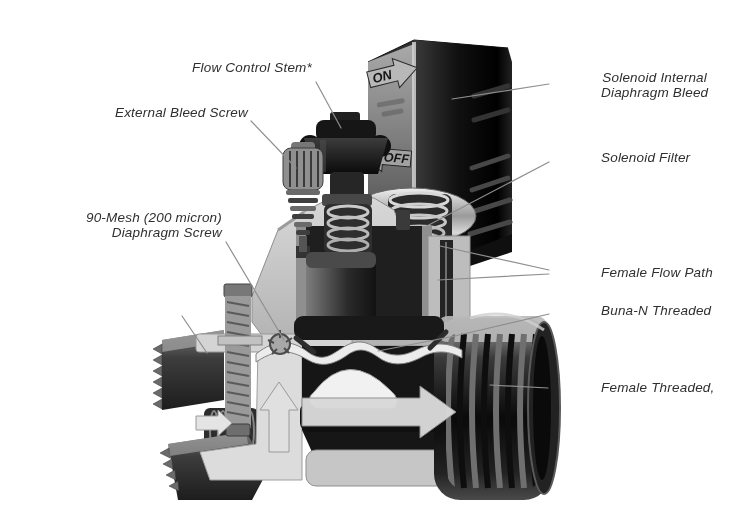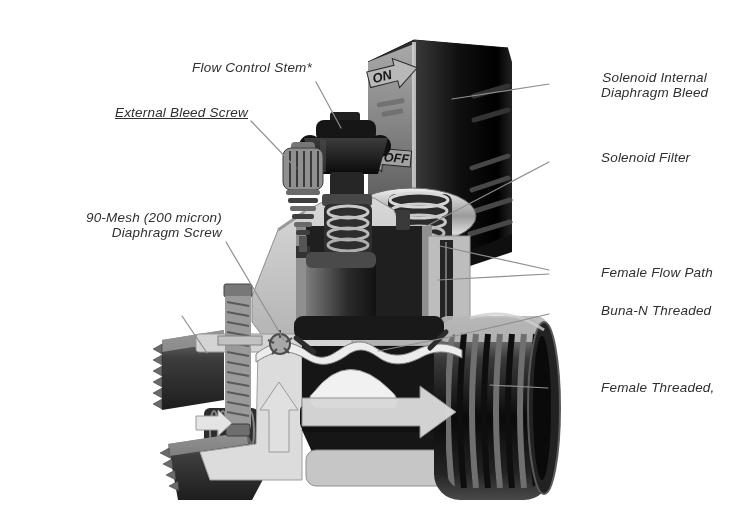--- a/index.html
+++ b/index.html
@@ -288,21 +288,21 @@
       <line x1="549" y1="162" x2="423" y2="228"></line>
       <line x1="549" y1="270" x2="440" y2="246"></line>
       <line x1="549" y1="274" x2="438" y2="280"></line>
       <polyline points="549,314 455,336 378,351"></polyline>
       <line x1="548" y1="388" x2="490" y2="385"></line>
     </g>
   </svg>
 
   <div class="callout right-align" style="right:437px;top:60px;">Flow Control Stem*</div>
 
-  <div class="callout right-align" style="right:501px;top:105px;text-decoration:underline;">External Bleed Screw</div>
+  <div class="callout right-align" style="right:501px;top:105px;">External Bleed Screw</div>
 
   <div class="callout right-align" style="right:527px;top:210px;margin-left:30px;">
     <span>90-Mesh (200 micron)</span>
     <span>Diaphragm Screw</span>
   </div>
 
 
   <div class="callout left-align" style="left:553px;top:70px;">
     <span>Solenoid Internal</span>
     <span>Diaphragm Bleed</span>

